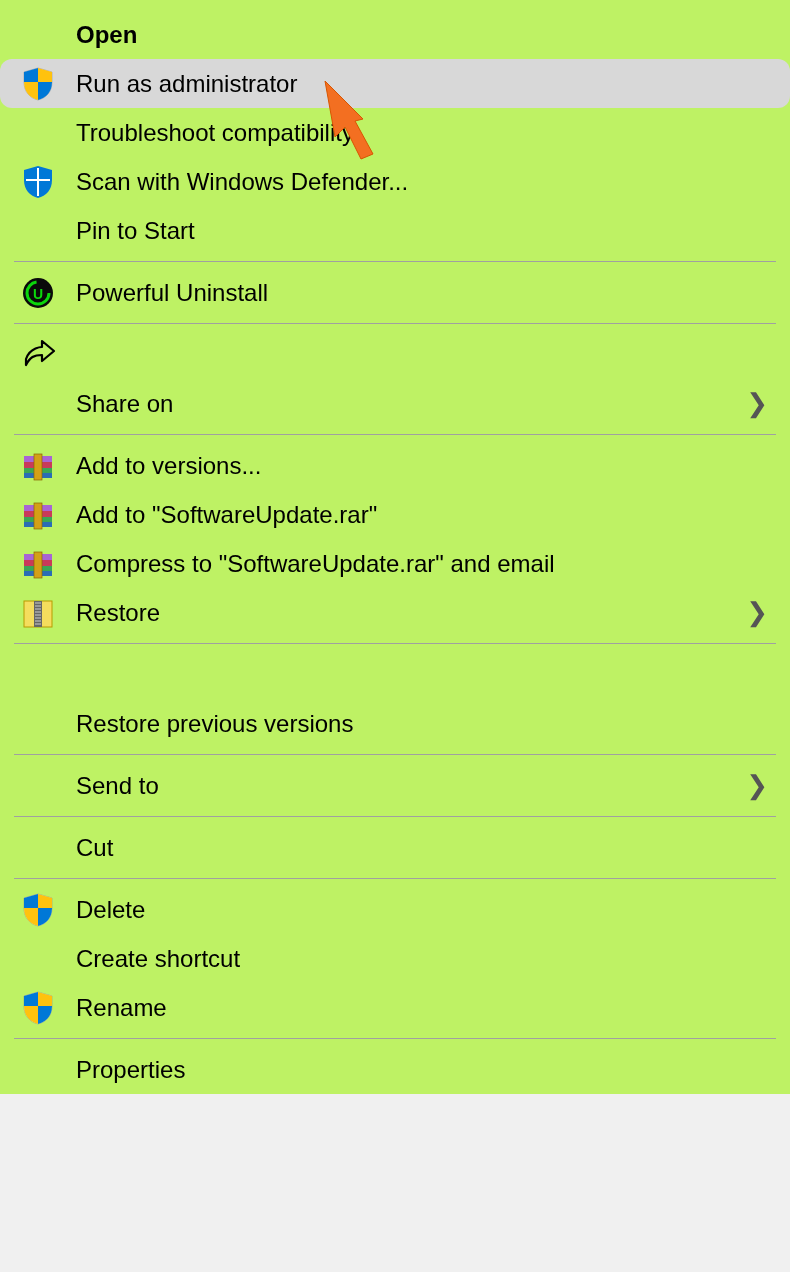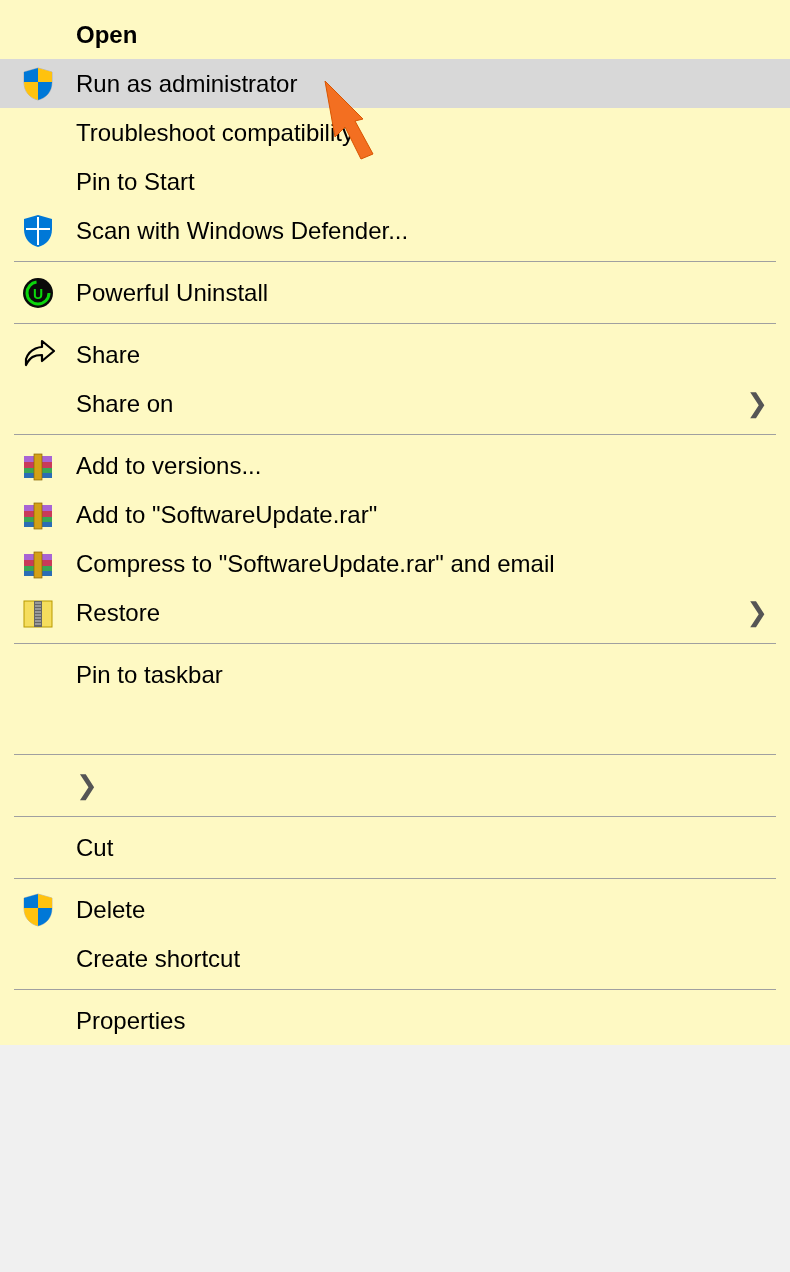--- a/index.html
+++ b/index.html
@@ -9,35 +9,36 @@
     width: 790px;
     height: 1272px;
     position: relative;
     overflow: hidden;
   }
   .context-menu {
     position: absolute;
     left: 0;
     top: 0;
     width: 790px;
-    background: #fef9c3;
+    background: #bef264;
     padding-top: 10px;
   }
   .menu-item {
     display: flex;
     align-items: center;
     height: 49px;
     padding-left: 76px;
     padding-right: 22px;
     font-size: 24px;
     color: #000;
     position: relative;
   }
   .menu-item.hovered {
     background: #d8d8d8;
+    border-radius: 12px;
   }
   .menu-item.bold { font-weight: 600; }
   .menu-item .label { flex: 1; }
   .icon-slot {
     position: absolute;
     left: 20px;
     width: 36px;
     height: 36px;
     display: flex;
     align-items: center;
@@ -107,48 +108,47 @@
           <use href="#ico-uac-shield"></use>
         </svg>
       </span>
       <span class="label">Run as administrator</span>
     </div>
     <div class="menu-item">
       <span class="icon-slot"></span>
       <span class="label">Troubleshoot compatibility</span>
     </div>
     <div class="menu-item">
+      <span class="icon-slot">
+        <svg width="36" height="36" viewBox="0 0 36 36">
+          <use href="#ico-defender-shield"></use>
+        </svg>
+      </span>
+      <span class="label">Scan with Windows Defender...</span>
+    </div>
+    <div class="menu-item">
       <span class="icon-slot"></span>
       <span class="label">Pin to Start</span>
     </div>
-    <div class="menu-item">
-      <span class="icon-slot">
-        <svg width="36" height="36" viewBox="0 0 36 36">
-          <use href="#ico-defender-shield"></use>
-        </svg>
-      </span>
-      <span class="label">Scan with Windows Defender...</span>
-    </div>
     <div class="separator"></div>
     <div class="menu-item">
       <span class="icon-slot">
         <svg width="36" height="36" viewBox="0 0 36 36">
           <use href="#ico-iobit-circle"></use>
         </svg>
       </span>
       <span class="label">Powerful Uninstall</span>
     </div>
     <div class="separator"></div>
     <div class="menu-item">
       <span class="icon-slot">
         <svg width="36" height="36" viewBox="0 0 36 36">
           <use href="#ico-share-arrow"></use>
         </svg>
       </span>
-      <span class="label">Share</span>
     </div>
     <div class="menu-item">
       <span class="icon-slot"></span>
       <span class="label">Share on</span>
       <span class="chevron">❯</span>
     </div>
     <div class="separator"></div>
     <div class="menu-item">
       <span class="icon-slot">
         <svg width="36" height="36" viewBox="0 0 36 36">
@@ -178,47 +178,56 @@
         <svg width="36" height="36" viewBox="0 0 36 36">
           <use href="#ico-winzip"></use>
         </svg>
       </span>
       <span class="label">Restore</span>
       <span class="chevron">❯</span>
     </div>
     <div class="separator"></div>
     <div class="menu-item">
       <span class="icon-slot"></span>
-      <span class="label">Pin to taskbar</span>
-    </div>
-    <div class="menu-item">
-      <span class="icon-slot"></span>
-    </div>
-    <div class="separator"></div>
-    <div class="menu-item">
-      <span class="icon-slot"></span>
+    </div>
+    <div class="menu-item">
+      <span class="icon-slot"></span>
+      <span class="label">Restore previous versions</span>
+    </div>
+    <div class="separator"></div>
+    <div class="menu-item">
+      <span class="icon-slot"></span>
+      <span class="label">Send to</span>
       <span class="chevron">❯</span>
     </div>
     <div class="separator"></div>
     <div class="menu-item">
       <span class="icon-slot"></span>
       <span class="label">Cut</span>
     </div>
     <div class="separator"></div>
     <div class="menu-item">
       <span class="icon-slot">
         <svg width="36" height="36" viewBox="0 0 36 36">
           <use href="#ico-uac-shield"></use>
         </svg>
       </span>
       <span class="label">Delete</span>
     </div>
     <div class="menu-item">
       <span class="icon-slot"></span>
       <span class="label">Create shortcut</span>
+    </div>
+    <div class="menu-item">
+      <span class="icon-slot">
+        <svg width="36" height="36" viewBox="0 0 36 36">
+          <use href="#ico-uac-shield"></use>
+        </svg>
+      </span>
+      <span class="label">Rename</span>
     </div>
     <div class="separator"></div>
     <div class="menu-item">
       <span class="icon-slot"></span>
       <span class="label">Properties</span>
     </div>
   </div>
 
 <svg class="cursor-arrow" viewBox="0 0 68 82">
   <path d="M2 2 L40 40 L32 42 L50 75 L38 80 L22 48 L12 58 Z" fill="#f36f21" stroke="#d85500" stroke-width="1"></path>

